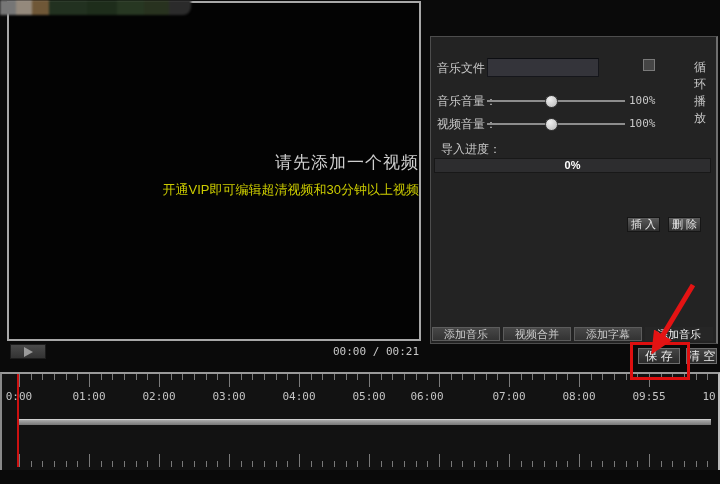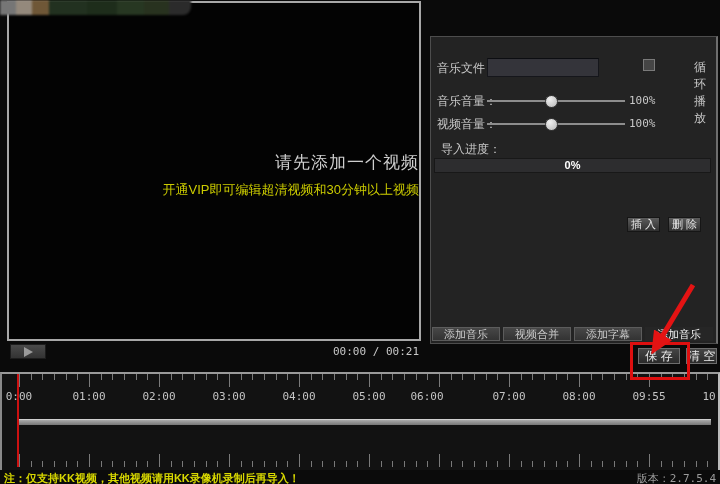--- a/index.html
+++ b/index.html
@@ -322,18 +322,14 @@
         <i class="tick" style="left: 658.667px;"></i>
         <i class="tick" style="left: 670.333px;"></i>
         <i class="tick" style="left: 682px;"></i>
         <i class="tick" style="left: 693.667px;"></i>
         <i class="tick" style="left: 705.333px;"></i>
         <i class="tick major" style="left: 717px;"></i>
       </div>
     <div class="playhead"></div>
   </div>
 
-  <div class="statusbar">
-    <span class="note">注：仅支持KK视频，其他视频请用KK录像机录制后再导入！</span>
-    <span class="version">版本：2.7.5.4</span>
-  </div>
 
 </div>
 
 </body></html>

